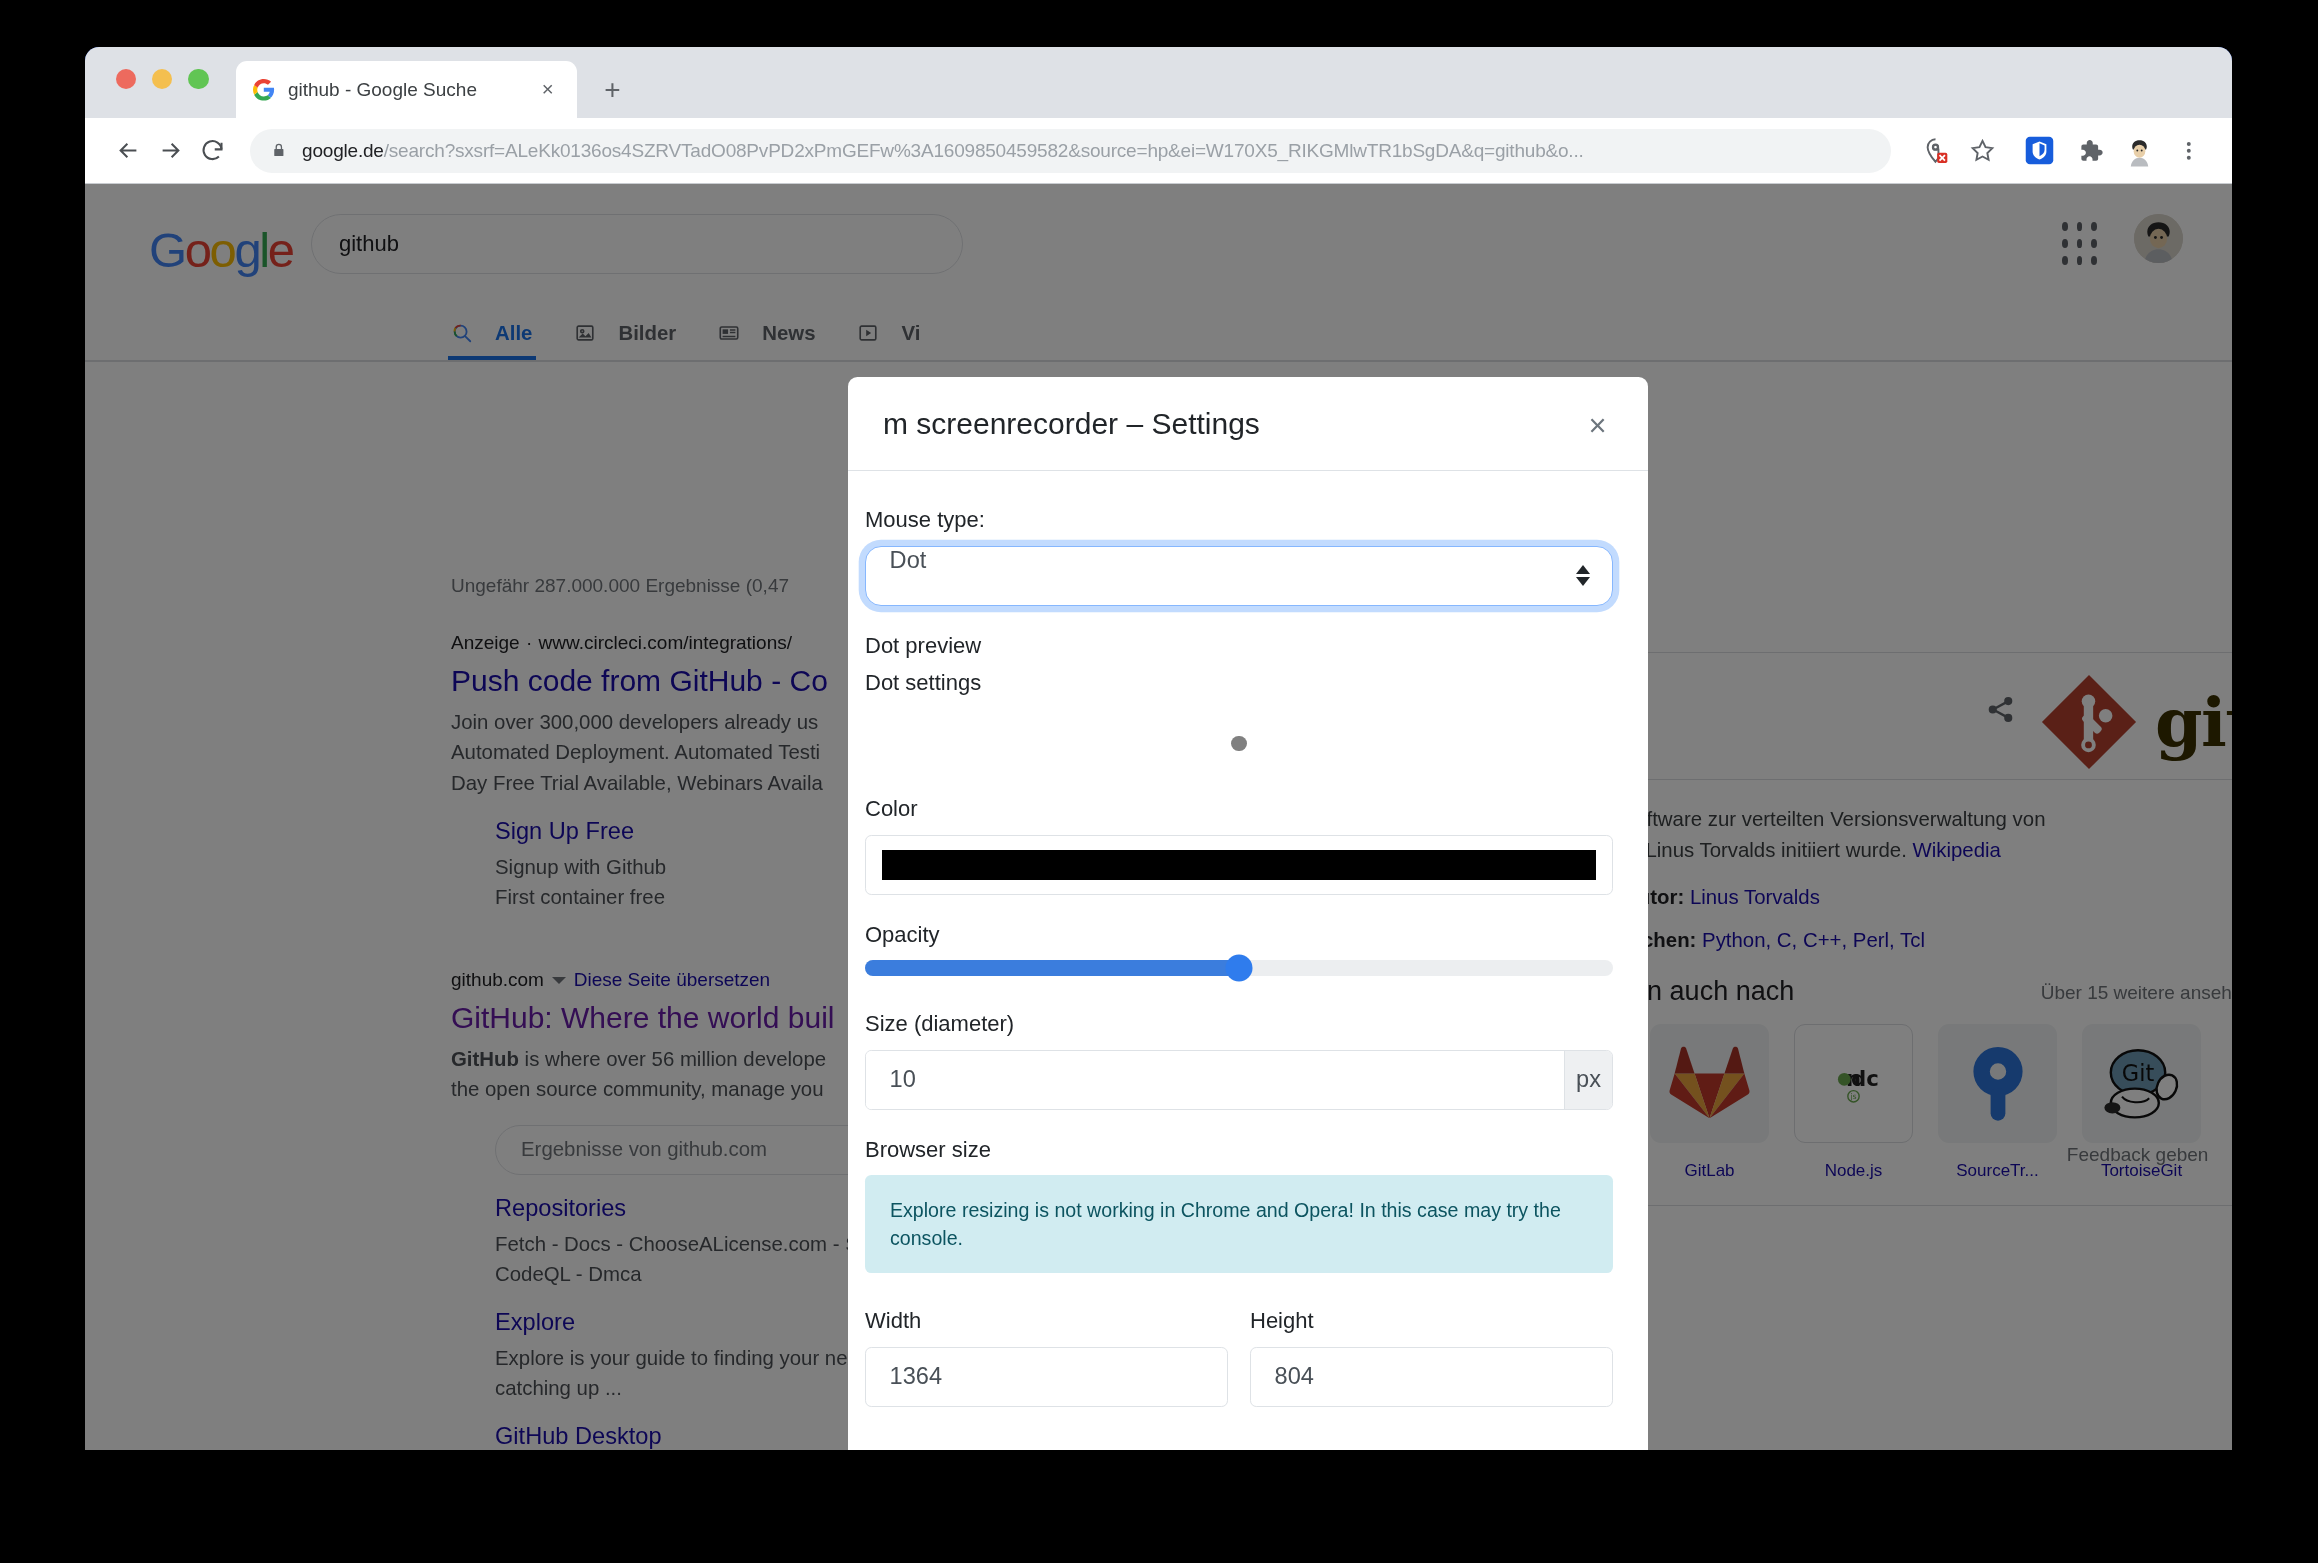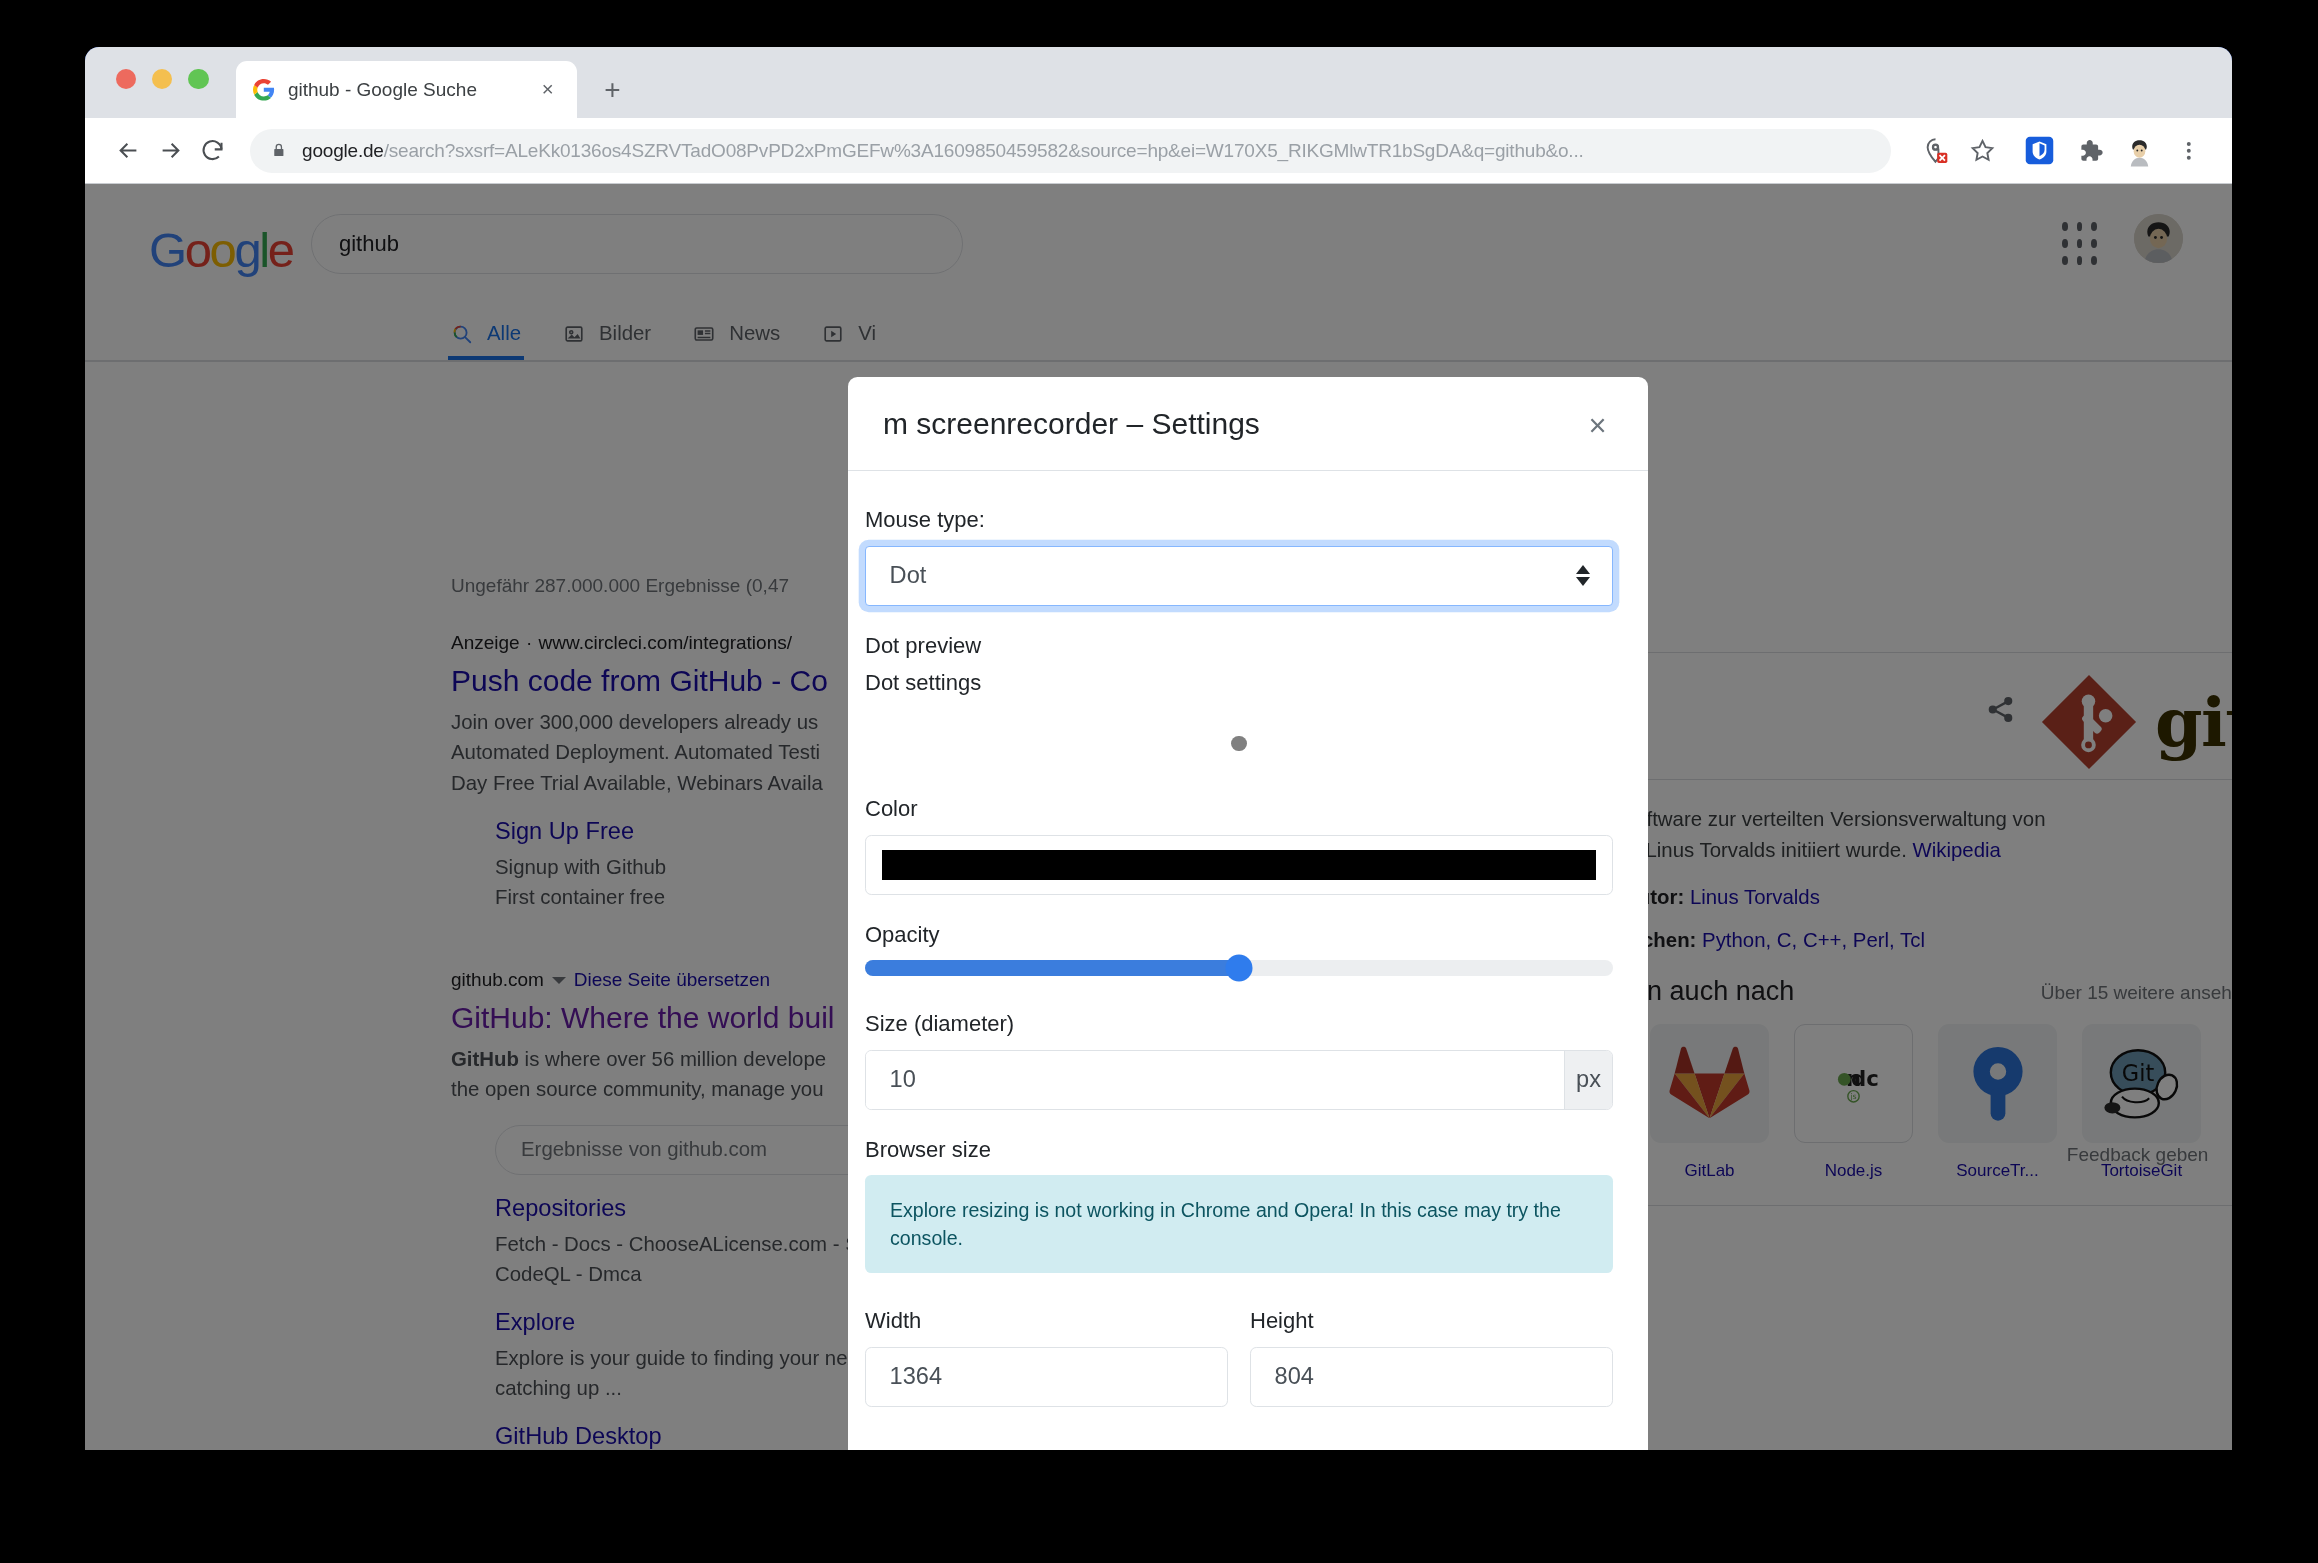--- a/index.html
+++ b/index.html
@@ -142,21 +142,21 @@
     width: 49px; height: 49px; border-radius: 50%;
     overflow: hidden; background: #d9d4cb;
   }
 
   
   #g-tabs {
     position: absolute; left: 366px; top: 119px;
     display: flex; gap: 42px; align-items: flex-end;
     height: 58px;
   }
-  .g-tab { display: flex; align-items: flex-end; gap: 14px; padding-bottom: 15.7px; position: relative; }
+  .g-tab { display: flex; align-items: flex-start; gap: 22px; padding-bottom: 15.7px; position: relative; font-weight: bold; }
   .g-tab-label { font-size: 20.4px; color: #5f6368; }
   .g-tab.active .g-tab-label { color: #1a73e8; }
   .g-tab.active::after {
     content: ''; position: absolute; left: -3.1px; right: -3.1px; bottom: 0;
     height: 4.7px; background: #1a73e8;
   }
   .g-tab-icon { width: 22px; height: 22px; display: block; }
   #g-tabs-divider {
     position: absolute; left: 0; right: 0; top: 176px; height: 1.6px; background: #dadce0;
   }
@@ -264,22 +264,22 @@
     font-size: 31px; color: #6c757d; line-height: 1; font-weight: 300;
   }
   #modal-body { padding: 36px 35px 0 17px; }
 
   .field-label { font-size: 22px; color: #212529; margin-bottom: 12.6px; }
   .sub-label { font-size: 22px; color: #212529; margin-bottom: 11px; }
 
   .select-ctl {
     position: relative;
     height: 60px; width: 100%;
-    border: 1.6px solid #ced4da; border-radius: 4px;
-    display: flex; align-items: center; padding: 0 23.6px;
+    border: 1.6px solid #ced4da; border-radius: 16px;
+    display: flex; padding: 0 23.6px;
     font-size: 23.6px; color: #495057;
     background: #fff;
   }
   .select-ctl.focused {
     border-color: #86b7fe;
     box-shadow: 0 0 0 6.3px rgba(13,110,253,.25);
   }
   .select-arrows {
     position: absolute; right: 22px; top: 50%; transform: translateY(-50%);
     display: flex; flex-direction: column; gap: 3.9px;

